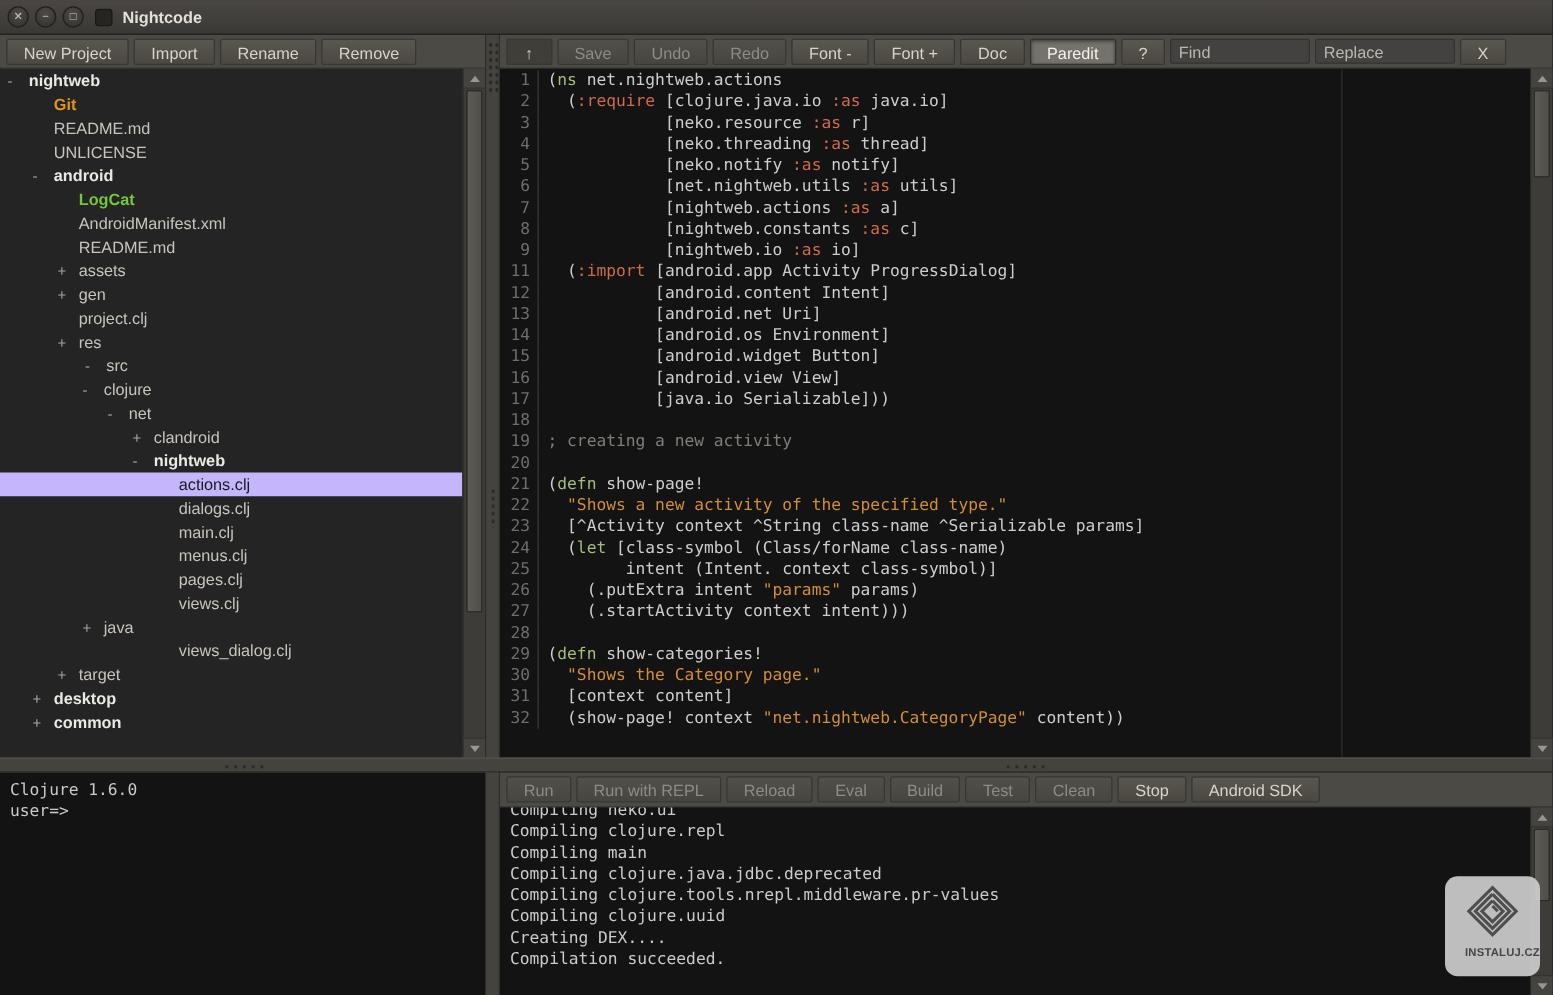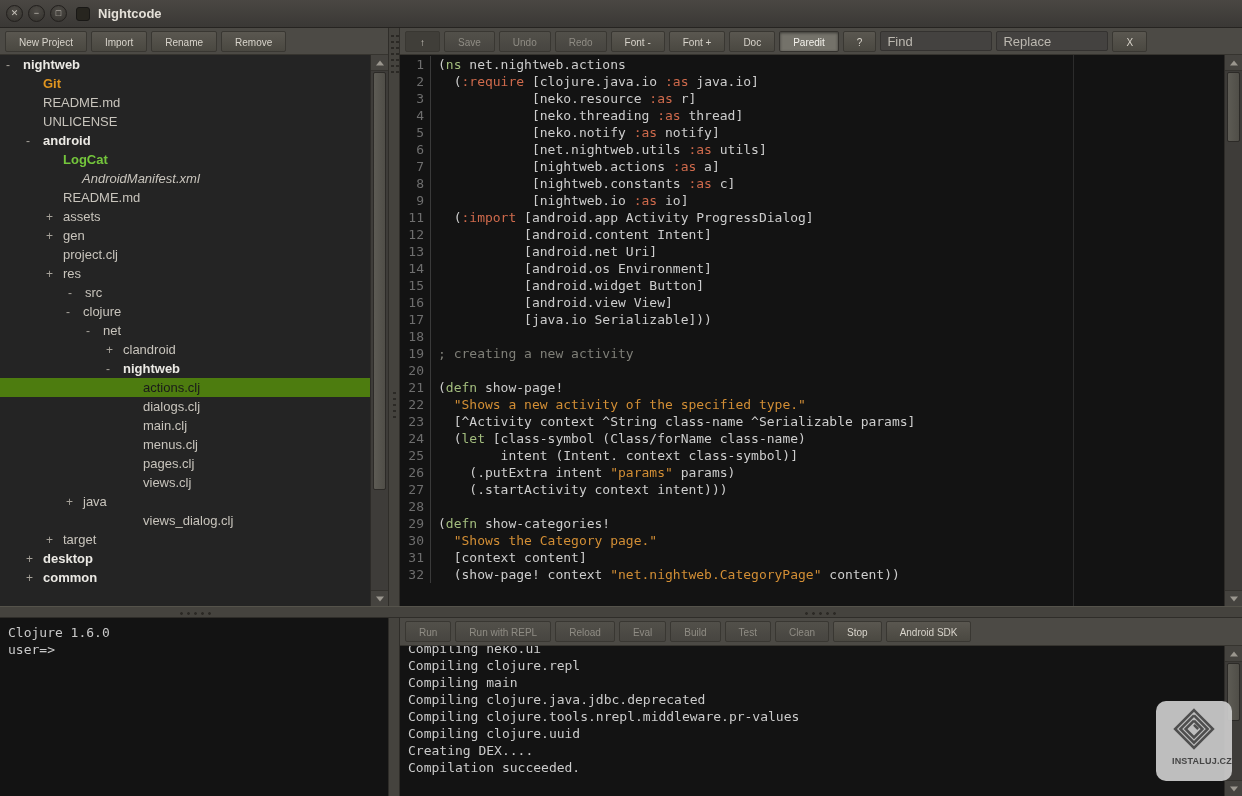--- a/index.html
+++ b/index.html
@@ -38,39 +38,39 @@
            background-image:radial-gradient(circle at 50% 50%, #2b2925 1.3px, transparent 1.5px);
            background-size:7px 5px; }
   .hdots.left { left:178px; } .hdots.right { left:803px; }
 
   
   .toolbar { position:absolute; left:0; right:0; top:0; height:27px; background:#4c4a45;
              border-bottom:1px solid #36342f; display:flex; align-items:center; padding:0 3px; }
   .btoolbar { height:28px; }
   .tbtn { height:21px; line-height:19px; padding:1px 13px; margin:0 2px; white-space:nowrap;
           background:linear-gradient(#5a5750,#4a4841); border:1px solid #393732; border-radius:2px;
-          color:#d8d4cb; font-size:10px; cursor:default;text-align:center; }
+          color:#d8d4cb; font-size:13px; cursor:default;text-align:center; }
   .tbtn.disabled { color:#8f8c84; background:linear-gradient(#52504a,#474540); }
   .tbtn.active { background:#74726a; box-shadow:inset 0 1px 3px rgba(0,0,0,.5);
                  color:#f4f2ec; border-color:#33312d; }
   .tbtn.up { background:#403e39; color:#ccc8c0; padding:1px 14px; }
   .tinput { height:20px; width:112px; margin:0 2px; background:#444240; border:1px solid #343230;
             border-radius:2px; color:#d0ccc4; font-size:13px; padding:0 6px; outline:none;
             font-family:"Liberation Sans",sans-serif; }
   .tinput::placeholder { color:#bcb8b0; opacity:1; }
 
   
   .tree { position:absolute; top:27px; left:0; right:18px; bottom:0; overflow:hidden; background:#242424; }
   .tree-row { height:19px; line-height:19px; font-size:13px; color:#c8c4bc; white-space:nowrap; }
   .tree-row .expander { display:inline-block; width:17px; color:#a6a29a; font-size:12px; }
   .tree-row .tree-label { }
   .tree-row.bold .tree-label { font-weight:bold; color:#ebe9e4; }
   .tree-row.git .tree-label { font-weight:bold; color:#e0951f; }
   .tree-row.logcat .tree-label { font-weight:bold; color:#74c63c; }
-  .tree-row.selected { background:#4d7c0f; }
+  .tree-row.selected { background:#c4b5fd; }
   .tree-row.selected .tree-label, .tree-row.selected .expander { color:#1a1a1a; }
 
   
   .vscroll { position:absolute; right:0; width:18px; background:#3e3c39; border-left:1px solid #2d2b28; }
   .tree-scroll { top:27px; bottom:0; }
   .editor-scroll { top:27px; bottom:0; }
   .console-scroll { top:28px; bottom:0; }
   .sb-btn { position:absolute; left:0; right:0; height:16px; background:#45433f; }
   .sb-btn.top { top:0; border-bottom:1px solid #34322e; }
   .sb-btn.bottom { bottom:0; border-top:1px solid #34322e; }
@@ -129,21 +129,21 @@
       <div class="tbtn">Rename</div>
       <div class="tbtn">Remove</div>
     </div>
   <div class="tree">
       <div class="tree-row bold" style="padding-left: 6px;"><span class="expander">-</span><span class="tree-label">nightweb</span></div>
       <div class="tree-row git" style="padding-left: 26px;"><span class="expander"></span><span class="tree-label">Git</span></div>
       <div class="tree-row" style="padding-left: 26px;"><span class="expander"></span><span class="tree-label">README.md</span></div>
       <div class="tree-row" style="padding-left: 26px;"><span class="expander"></span><span class="tree-label">UNLICENSE</span></div>
       <div class="tree-row bold" style="padding-left: 26px;"><span class="expander">-</span><span class="tree-label">android</span></div>
       <div class="tree-row logcat" style="padding-left: 46px;"><span class="expander"></span><span class="tree-label">LogCat</span></div>
-      <div class="tree-row" style="padding-left: 65px; font-style: italic;"><span class="expander"></span><span class="tree-label">AndroidManifest.xml</span></div>
+      <div class="tree-row" style="padding-left: 46px;"><span class="expander"></span><span class="tree-label">AndroidManifest.xml</span></div>
       <div class="tree-row" style="padding-left: 46px;"><span class="expander"></span><span class="tree-label">README.md</span></div>
       <div class="tree-row" style="padding-left: 46px;"><span class="expander">+</span><span class="tree-label">assets</span></div>
       <div class="tree-row" style="padding-left: 46px;"><span class="expander">+</span><span class="tree-label">gen</span></div>
       <div class="tree-row" style="padding-left: 46px;"><span class="expander"></span><span class="tree-label">project.clj</span></div>
       <div class="tree-row" style="padding-left: 46px;"><span class="expander">+</span><span class="tree-label">res</span></div>
       <div class="tree-row" style="padding-left: 46px; margin-left: 22px;"><span class="expander">-</span><span class="tree-label">src</span></div>
       <div class="tree-row" style="padding-left: 66px;"><span class="expander">-</span><span class="tree-label">clojure</span></div>
       <div class="tree-row" style="padding-left: 86px;"><span class="expander">-</span><span class="tree-label">net</span></div>
       <div class="tree-row" style="padding-left: 106px;"><span class="expander">+</span><span class="tree-label">clandroid</span></div>
       <div class="tree-row bold" style="padding-left: 106px;"><span class="expander">-</span><span class="tree-label">nightweb</span></div>

